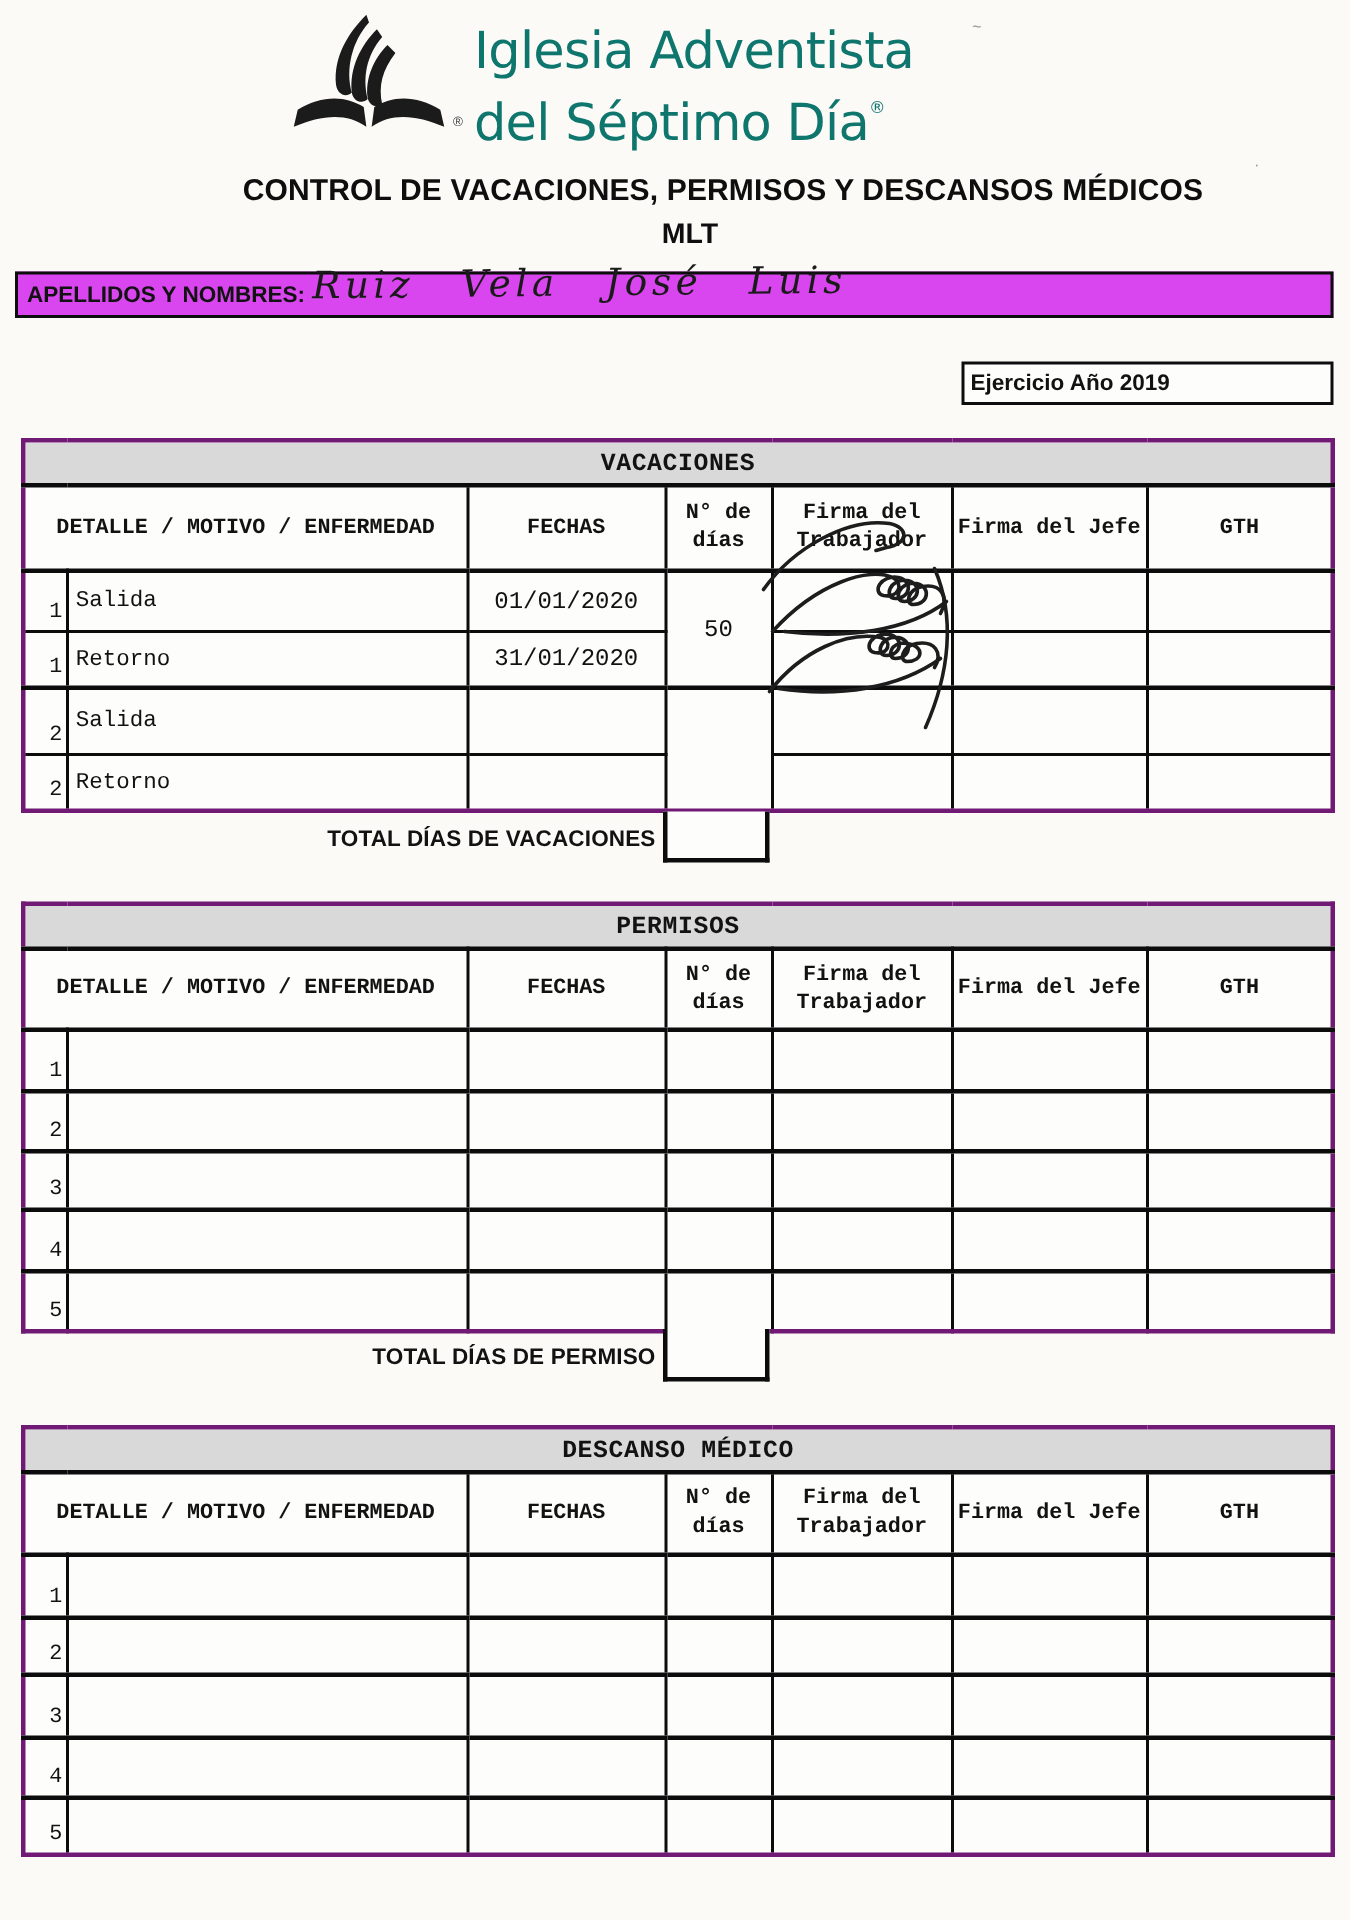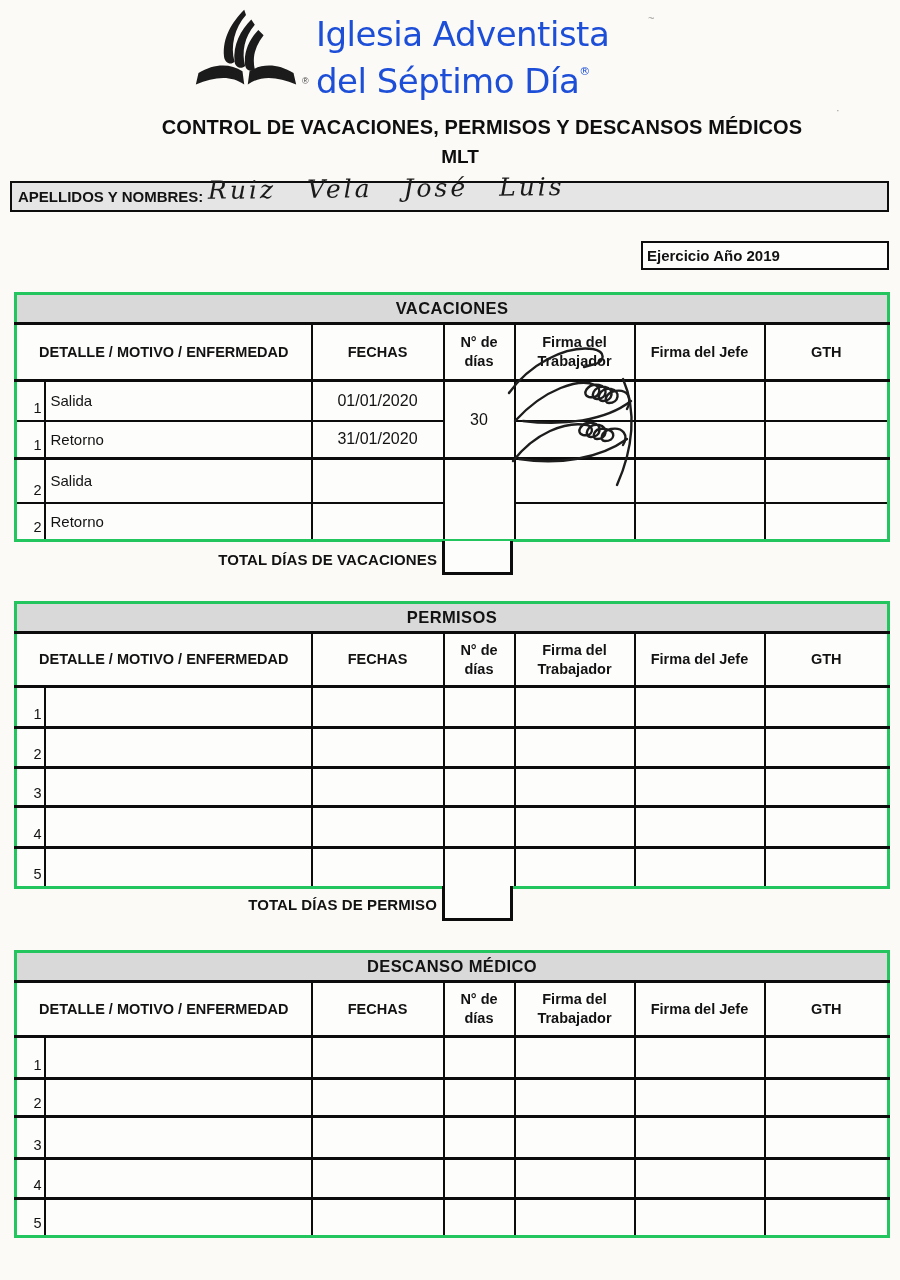--- a/index.html
+++ b/index.html
@@ -7,41 +7,41 @@
     position:relative; width:900px; height:1280px;
     background:#fbfaf7;
     font-family:"Liberation Sans", sans-serif;
     color:#121212; overflow:hidden;
   }
   
   .logo{position:absolute; left:186px; top:8px; width:120px; height:88px;}
   .logo svg{width:100%; height:100%;}
   .logo-reg{position:absolute; left:302px; top:76px; font-size:9px; color:#444;}
   .wordmark{position:absolute; left:316px; top:16px; font-family:"DejaVu Sans",sans-serif;
-    color:#1d4ed8; font-size:34px; line-height:37px; letter-spacing:-0.5px;}
+    color:#0f766e; font-size:34px; line-height:37px; letter-spacing:-0.5px;}
   .wordmark sup{font-size:11px; vertical-align:18px;}
   .doc-title{position:absolute; left:0; top:116px; width:900px; text-align:center;
     font-weight:bold; font-size:20px; letter-spacing:0.1px; color:#0e0e0e;padding-left:32px;}
   .doc-sub{position:absolute; left:0; top:146px; width:900px; text-align:center;
     font-weight:bold; font-size:19px; color:#0e0e0e;margin-left:10px;}
   
   .name-box{position:absolute; left:10px; top:181px; width:875px; height:27px;
-    border:2.5px solid #0d0d0d; background:#e5e5e5;}
+    border:2.5px solid #0d0d0d; background:#d946ef;}
   .name-label{position:absolute; left:6px; top:0; height:27px; line-height:27px;
     font-weight:bold; font-size:15px;}
   .name-value{position:absolute; left:196px; top:-9px; font-family:"DejaVu Serif", serif;
     font-style:italic; font-size:25px; letter-spacing:3px; word-spacing:20px;
     color:#1a1a1a; transform:rotate(-0.6deg); white-space:nowrap;}
   .year-box{position:absolute; left:641px; top:241px; width:244px; height:25px;
     border:2.5px solid #0d0d0d; background:#fdfdfc;}
   .year-text{position:absolute; left:4px; top:0; height:25px; line-height:25px;
     font-weight:bold; font-size:15px;}
   
   table.form{position:absolute; left:14px; border-collapse:collapse; table-layout:fixed;
-    width:873px; border:3px solid #22c55e; background:#fdfdfc;}
+    width:873px; border:3px solid #701a75; background:#fdfdfc;font-family:Liberation Mono, monospace;}
   .t-vac{top:292px;} .t-per{top:601px;} .t-des{top:950px;}
   .form th,.form td{border:2px solid #0c0c0c; padding:0; overflow:hidden;}
   .form .title-row th{background:#d9d9d9; height:27px; font-size:16.5px; font-weight:bold;
     letter-spacing:0.4px; border-bottom:3px solid #0c0c0c;}
   .form .head-row th{font-size:14.5px; font-weight:bold; line-height:1.3;
     border-bottom:3px solid #0c0c0c; background:#fdfdfc;}
   .t-vac .head-row th{height:54px;} .t-per .head-row th{height:51px;} .t-des .head-row th{height:52px;}
   .form td.c-num{text-align:right; vertical-align:bottom; padding:0 2px 4px 0; font-size:14.5px;}
   .form td.c-det{text-align:left; padding-left:5px; font-size:15px;}
   .form td.c-mid{text-align:center; font-size:16px;}
@@ -116,21 +116,21 @@
       <th>FECHAS</th>
       <th>N° de días</th>
       <th>Firma del Trabajador</th>
       <th>Firma del Jefe</th>
       <th>GTH</th>
     </tr>
     <tr style="height:40px">
       <td class="c-num">1</td>
       <td class="c-det">Salida</td>
       <td class="c-mid">01/01/2020</td>
-      <td class="c-mid" rowspan="2">30</td>
+      <td class="c-mid" rowspan="2">50</td>
       <td></td>
       <td></td>
       <td></td>
     </tr>
     <tr class="sub" style="height:38px">
       <td class="c-num">1</td>
       <td class="c-det">Retorno</td>
       <td class="c-mid">31/01/2020</td>
       <td></td>
       <td></td>

